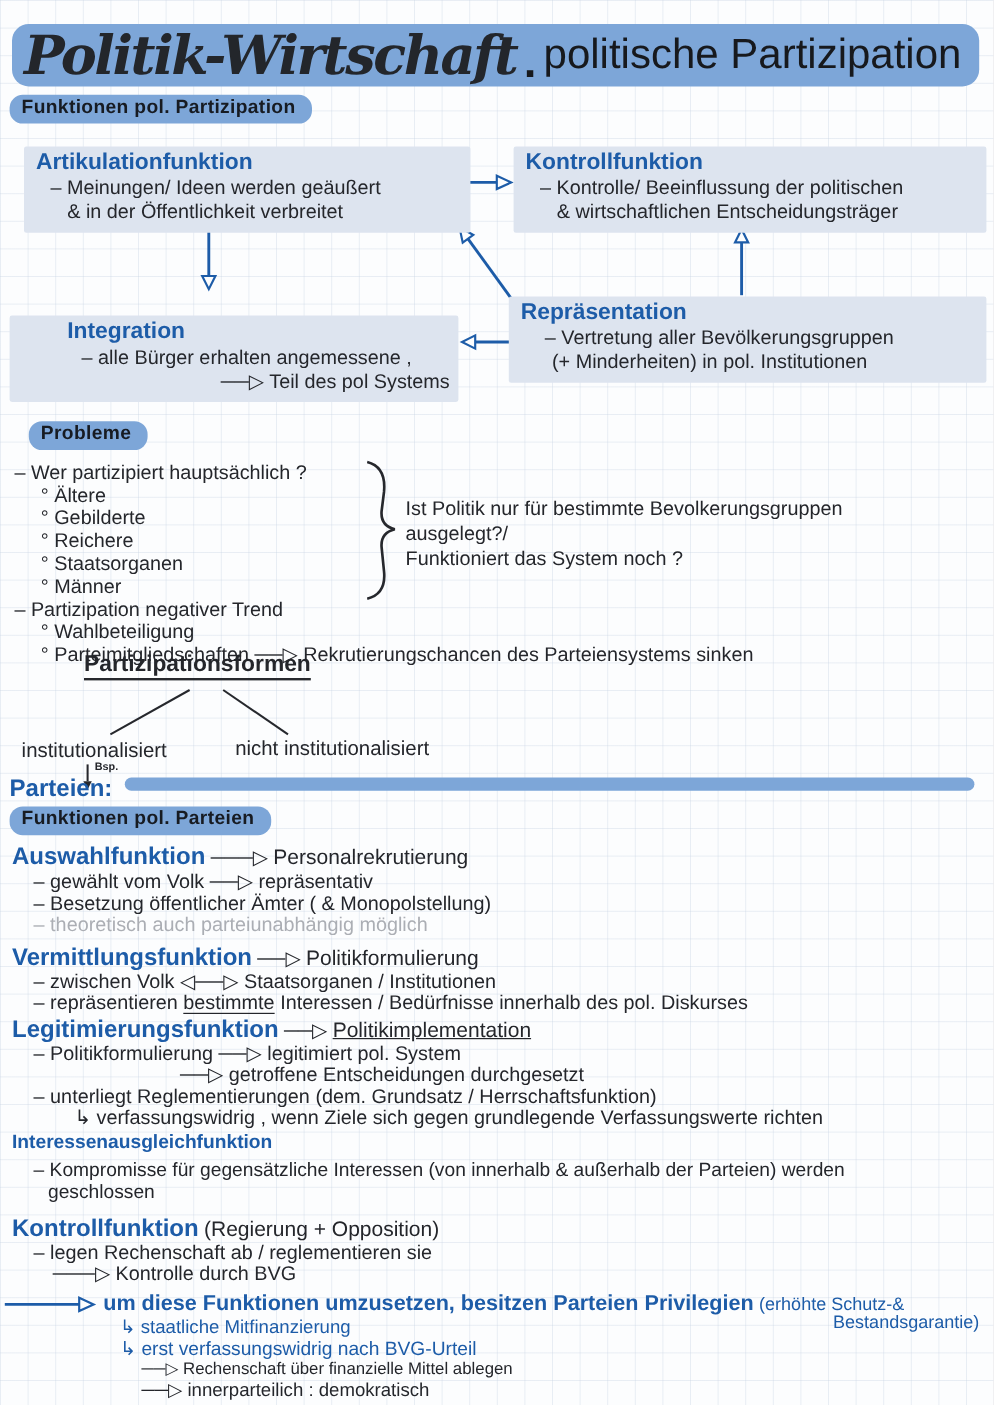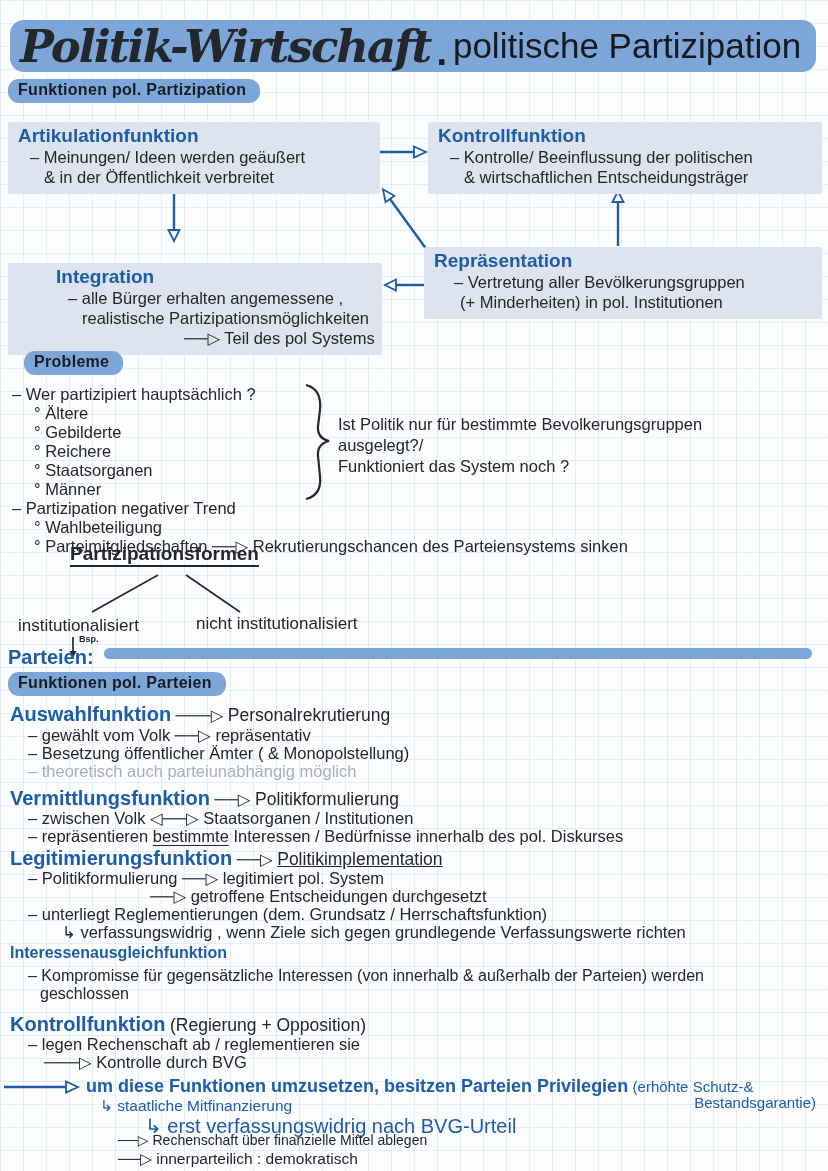--- a/index.html
+++ b/index.html
@@ -76,36 +76,35 @@
   <div class="abs titlebar">
     <span class="title-script">Politik-Wirtschaft</span>
     <span class="title-sep">.</span>
     <span class="title-rest">politische Partizipation</span>
   </div>
 
   <div class="abs" style="left:8px;top:79px;">
     <span class="badge">Funktionen pol. Partizipation</span>
   </div>
 
-  <div class="abs box" style="left:8px;top:122px;width:372px;padding-left:10px;">
+  <div class="abs box" style="left:20px;top:122px;width:372px;padding-left:10px;">
     <div class="box-title">Artikulationfunktion</div>
     <div class="bl ind1">– Meinungen/ Ideen werden geäußert</div>
     <div class="bl ind2">&amp; in der Öffentlichkeit verbreitet</div>
   </div>
 
   <div class="abs box" style="left:428px;top:122px;width:394px;">
     <div class="box-title">Kontrollfunktion</div>
     <div class="bl ind1">– Kontrolle/ Beeinflussung der politischen</div>
     <div class="bl ind2">&amp; wirtschaftlichen Entscheidungsträger</div>
   </div>
 
   <div class="abs box" style="left:8px;top:263px;width:374px;padding-left:48px;">
     <div class="box-title">Integration</div>
     <div class="bl ind1">– alle Bürger erhalten angemessene ,</div>
-    <div class="bl ind2">realistische Partizipationsmöglichkeiten</div>
     <div class="bl ind3">──▷ Teil des pol  Systems</div>
   </div>
 
   <div class="abs box" style="left:424px;top:247px;width:398px;">
     <div class="box-title">Repräsentation</div>
     <div class="bl ind1" style="padding-left:20px;">– Vertretung aller Bevölkerungsgruppen</div>
     <div class="bl ind2">(+ Minderheiten) in pol. Institutionen</div>
   </div>
 
   <div class="abs" style="left:24px;top:351px;">
@@ -181,17 +180,17 @@
   </div>
   <div class="abs line" style="left:28px;top:1035px;">– legen Rechenschaft ab / reglementieren sie</div>
   <div class="abs line" style="left:44px;top:1053px;">───▷ Kontrolle durch BVG</div>
 
   <div class="abs" style="left:86px;top:1076px;">
     <span class="blue" style="font-weight:700;font-size:18px;">um diese Funktionen umzusetzen, besitzen Parteien Privilegien</span>
     <span class="blue" style="font-size:15px;">(erhöhte Schutz-&amp;</span>
   </div>
   <div class="abs blue" style="left:640px;top:1094px;width:176px;text-align:right;font-size:15px;">Bestandsgarantie)</div>
   <div class="abs blue" style="left:100px;top:1097px;font-size:15.5px;">↳ staatliche Mitfinanzierung</div>
-  <div class="abs blue" style="left:100px;top:1114px;font-size:20px;margin-left:45px;">↳ erst verfassungswidrig nach BVG-Urteil</div>
+  <div class="abs blue" style="left:100px;top:1114px;font-size:16px;">↳ erst verfassungswidrig nach BVG-Urteil</div>
   <div class="abs line" style="left:118px;top:1131px;font-size:14px;">──▷ Rechenschaft über finanzielle  Mittel ablegen</div>
   <div class="abs line" style="left:118px;top:1149px;font-size:15.5px;">──▷ innerparteilich :  demokratisch</div>
 
 </div>
 
 </body></html>

